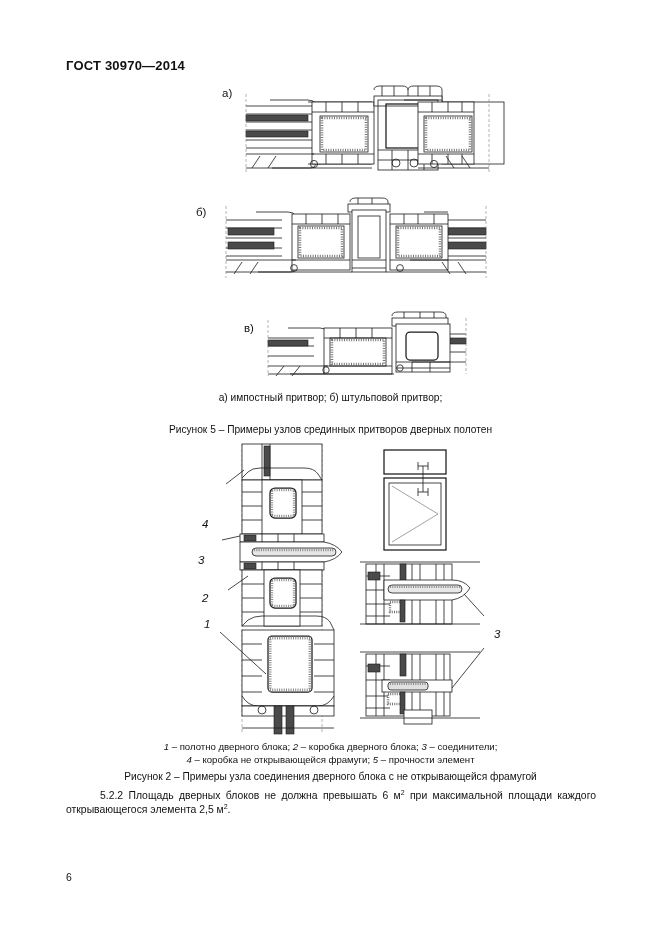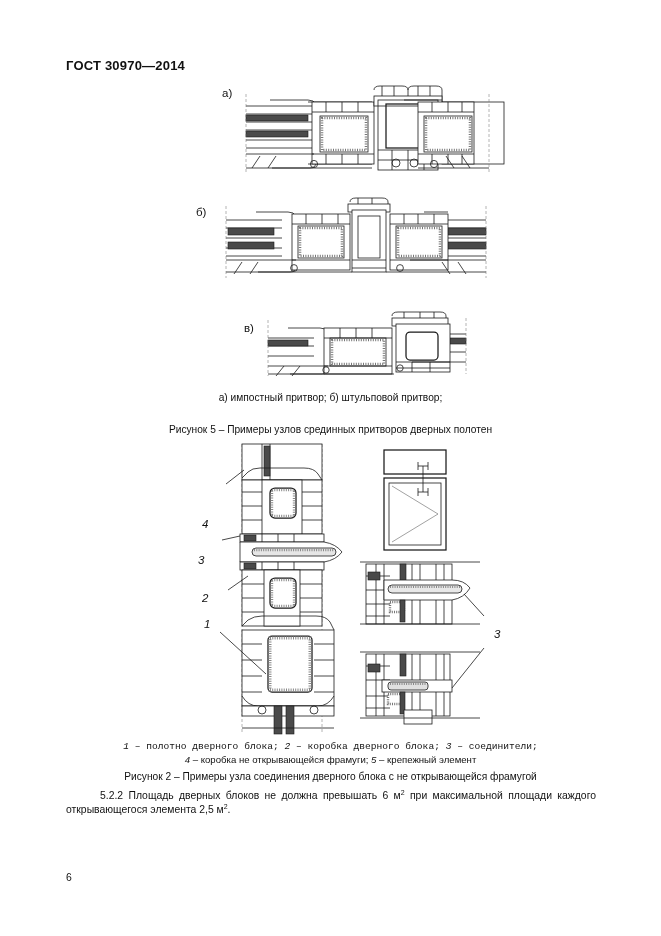--- a/index.html
+++ b/index.html
@@ -354,25 +354,25 @@
       <g class="ln">
           <rect x="44" y="62" width="28" height="14" fill="#fff"></rect>
         </g>
       <path class="ln" d="M0 70 H120"></path>
       <path class="ln" d="M92 40 L124 0"></path>
     </svg>
   </div>
 
   <div class="callout" style="left:494px;top:628px;">3</div>
 
-  <div class="cap small" style="top:740px;font-family:Liberation Mono, monospace;">
+  <div class="cap small" style="top:740px;">
     <i>1</i><span> – полотно дверного блока; </span><i>2</i><span> – коробка дверного блока; </span><i>3</i><span> – соединители;</span>
   </div>
   <div class="cap small" style="top:753px;">
-    <i>4</i><span> – коробка не открывающейся фрамуги; </span><i>5</i><span> – крепежный элемент</span>
+    <i>4</i><span> – коробка не открывающейся фрамуги; </span><i>5</i><span> – прочности элемент</span>
   </div>
   <div class="cap" style="top:770px;">Рисунок 2 – Примеры узла соединения дверного блока с не открывающейся фрамугой</div>
 
   <div class="body-text" style="top:789px;">
     <p class="tj"><span>5.2.2 Площадь дверных блоков не должна превышать 6 м</span><sup>2</sup><span> при максимальной площади каждого открывающегося элемента 2,5 м</span><sup>2</sup><span>.</span></p>
   </div>
 
   <div class="pageno">6</div>
 
 </div>

